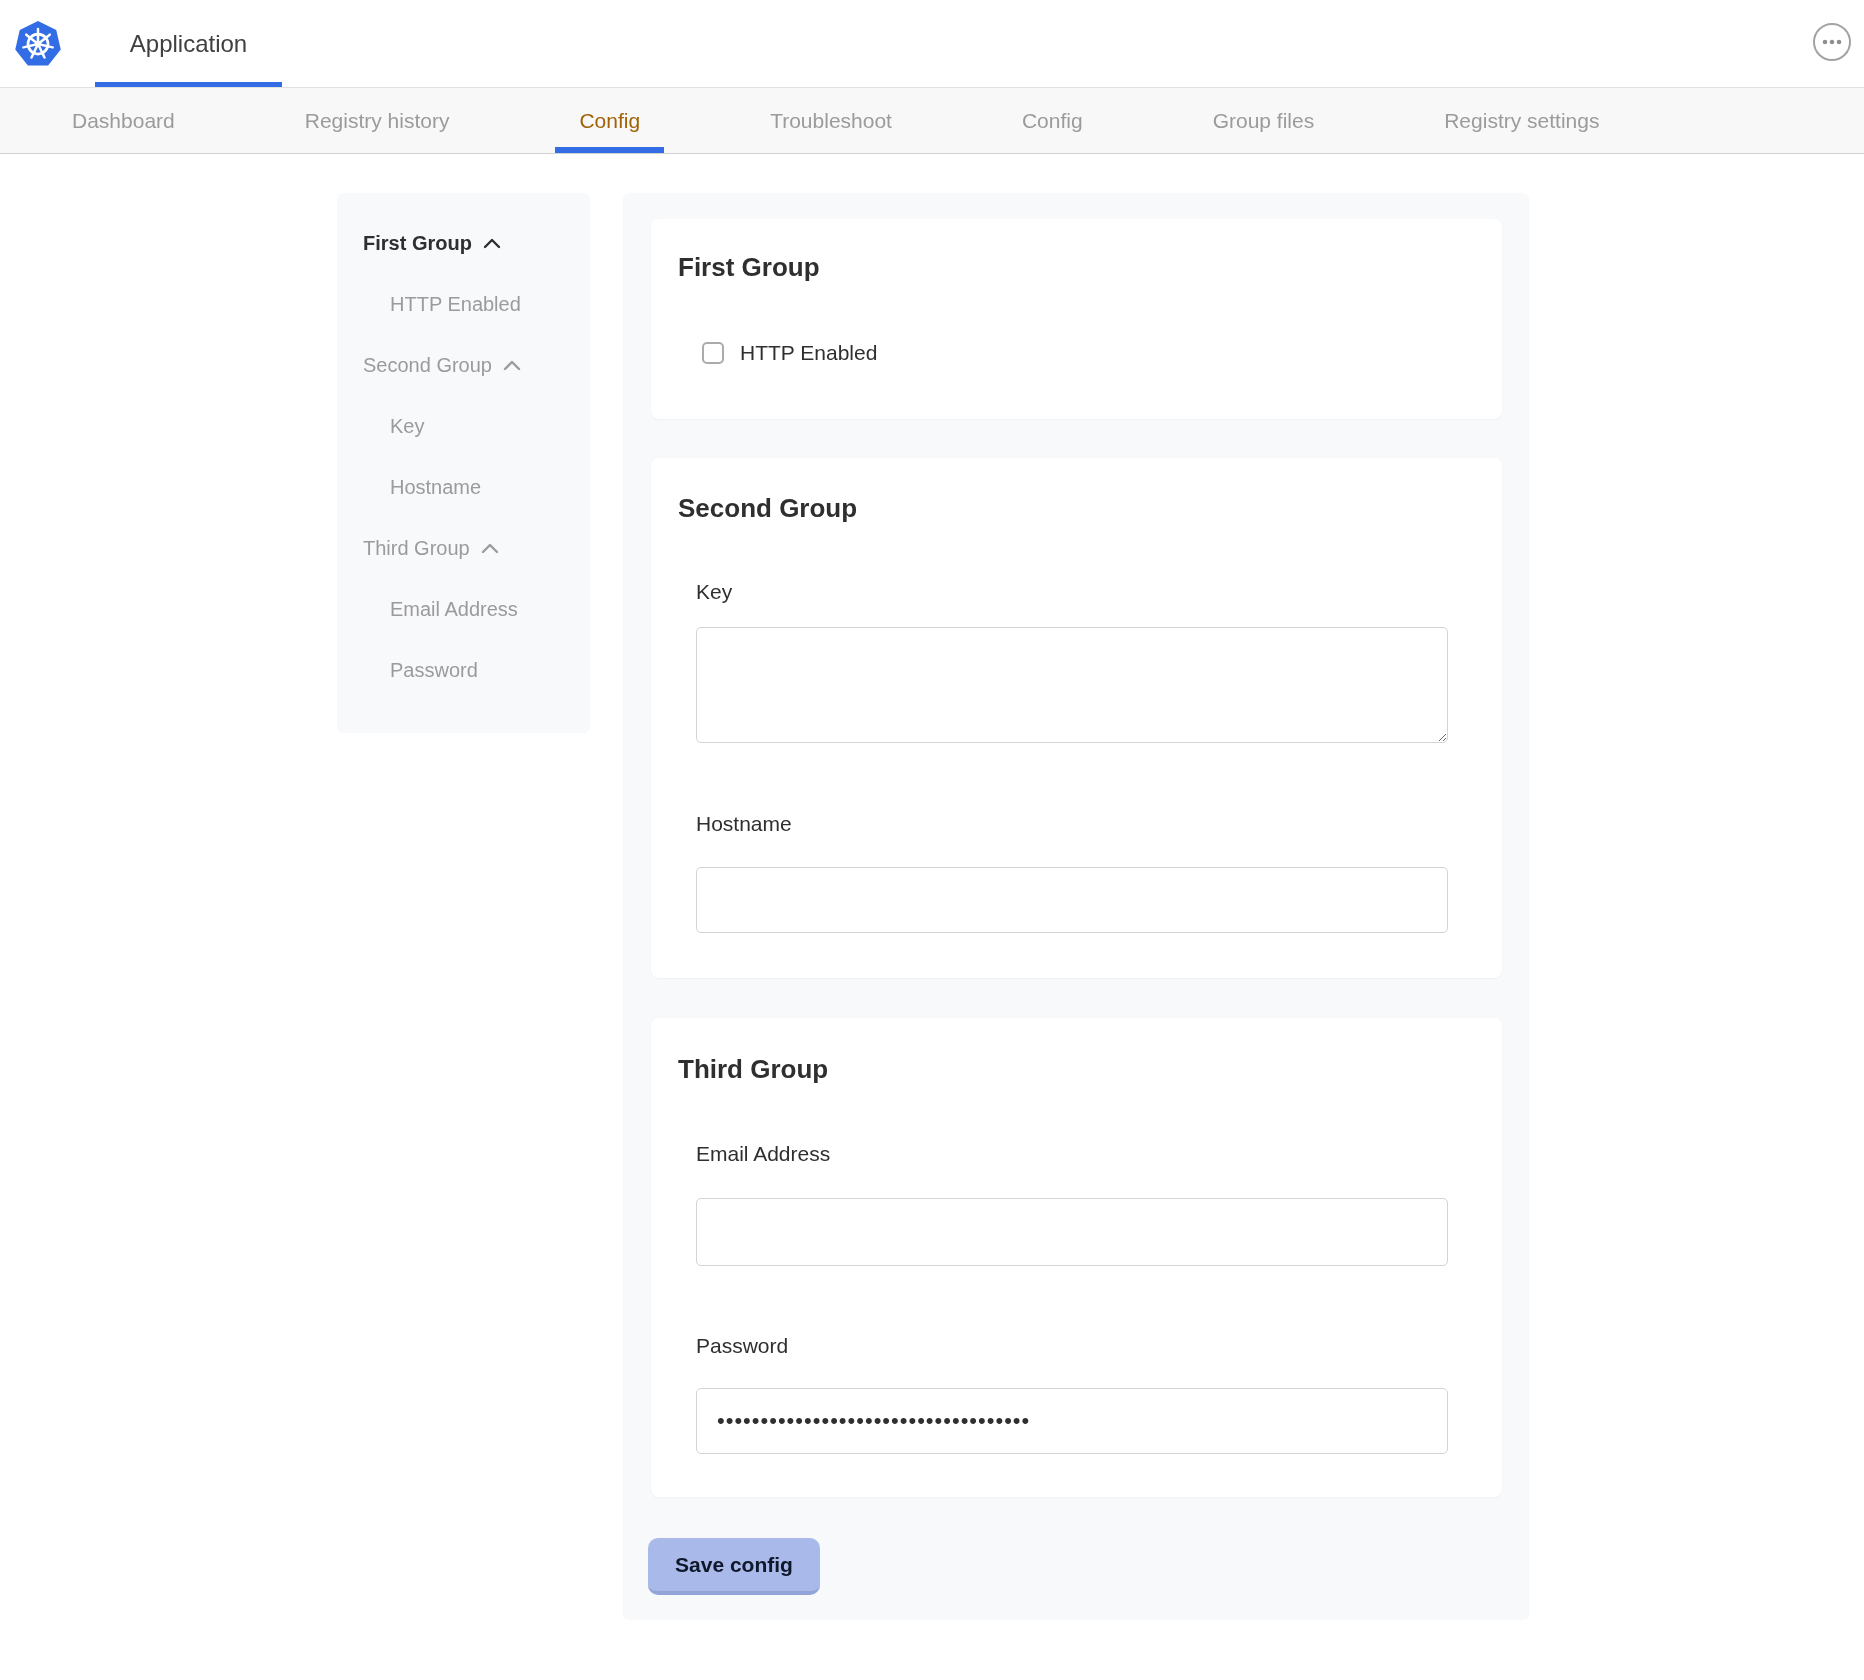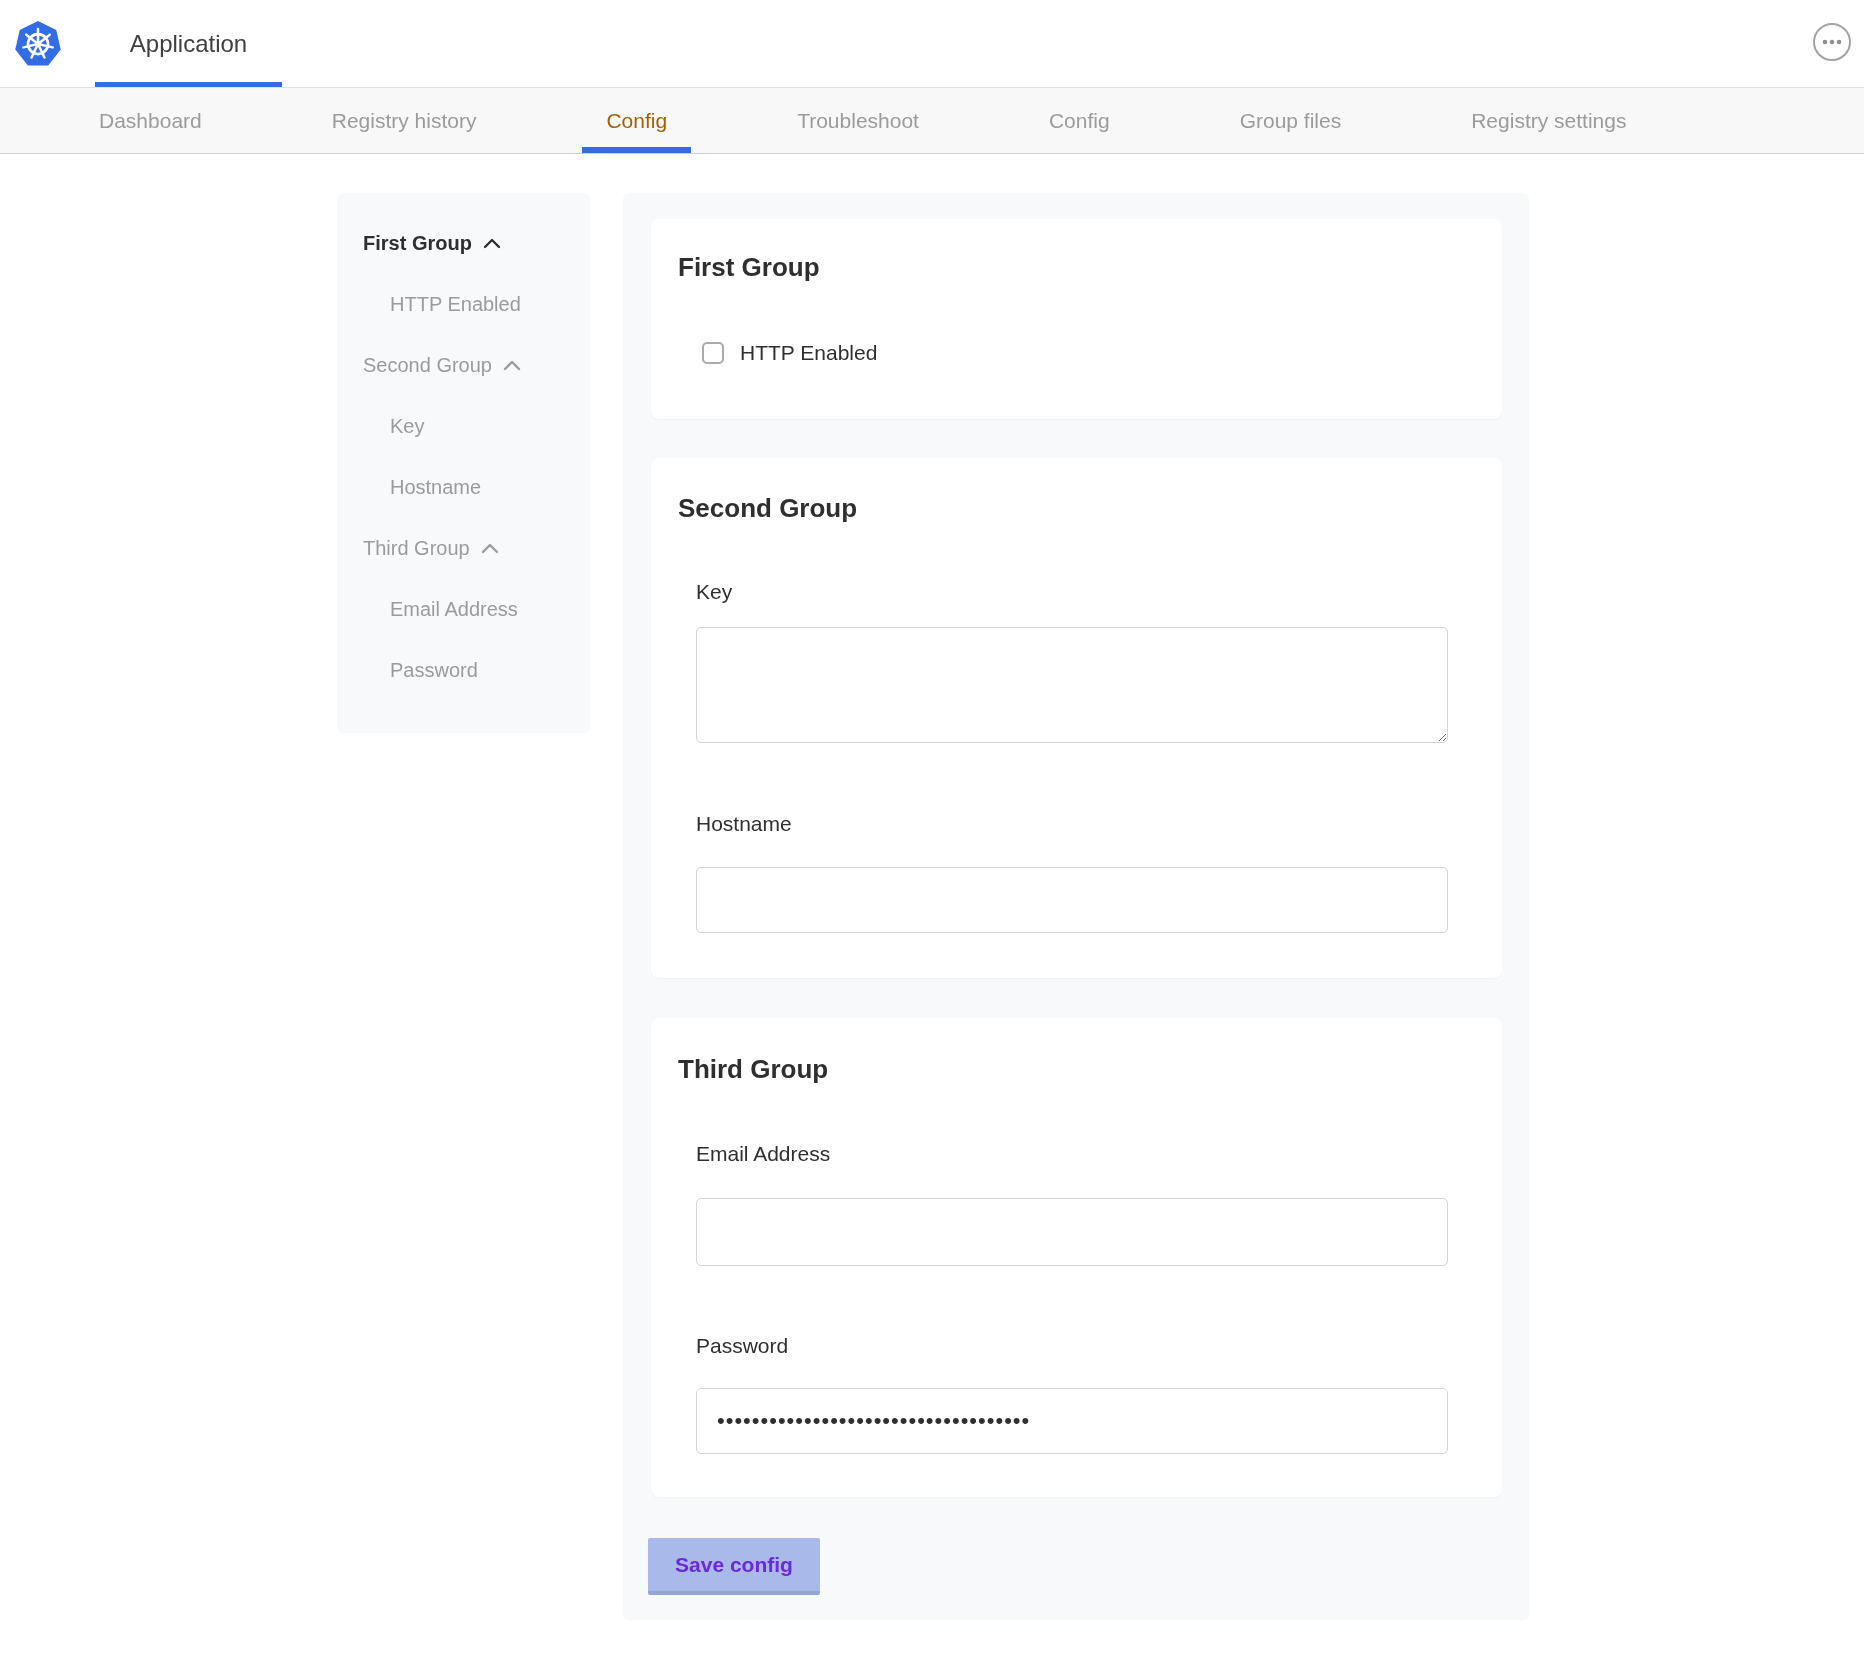--- a/index.html
+++ b/index.html
@@ -56,21 +56,21 @@
 
   
   .nav {
     position: absolute;
     top: 88px; left: 0; right: 0;
     height: 66px;
     background: #f8f8f8;
     border-bottom: 1px solid #d1d1d1;
     display: flex;
     align-items: stretch;
-    padding-left: 99px;
+    padding-left: 72px;
     gap: 130px;
   }
   .nav-tab {
     position: relative;
     display: flex;
     align-items: center;
     font-size: 21px;
     color: #9b9b9b;
     cursor: pointer;
     white-space: nowrap;
@@ -187,22 +187,22 @@
     cursor: pointer;
   }
 
   .save-btn {
     position: absolute;
     left: 25px; top: 1345px;
     width: 172px; height: 57px;
     background: #a8b9ea;
     border: none;
     border-bottom: 4px solid #93a5d8;
-    border-radius: 2px;
-    color: #6d28d9;
+    border-radius: 10px;
+    color: #0f172a;
     font-family: "Liberation Sans", "DejaVu Sans", sans-serif;
     font-size: 21px;
     font-weight: 700;
     cursor: pointer;
   }
 </style>
 </head>
 <body>
 
 <div id="page">

